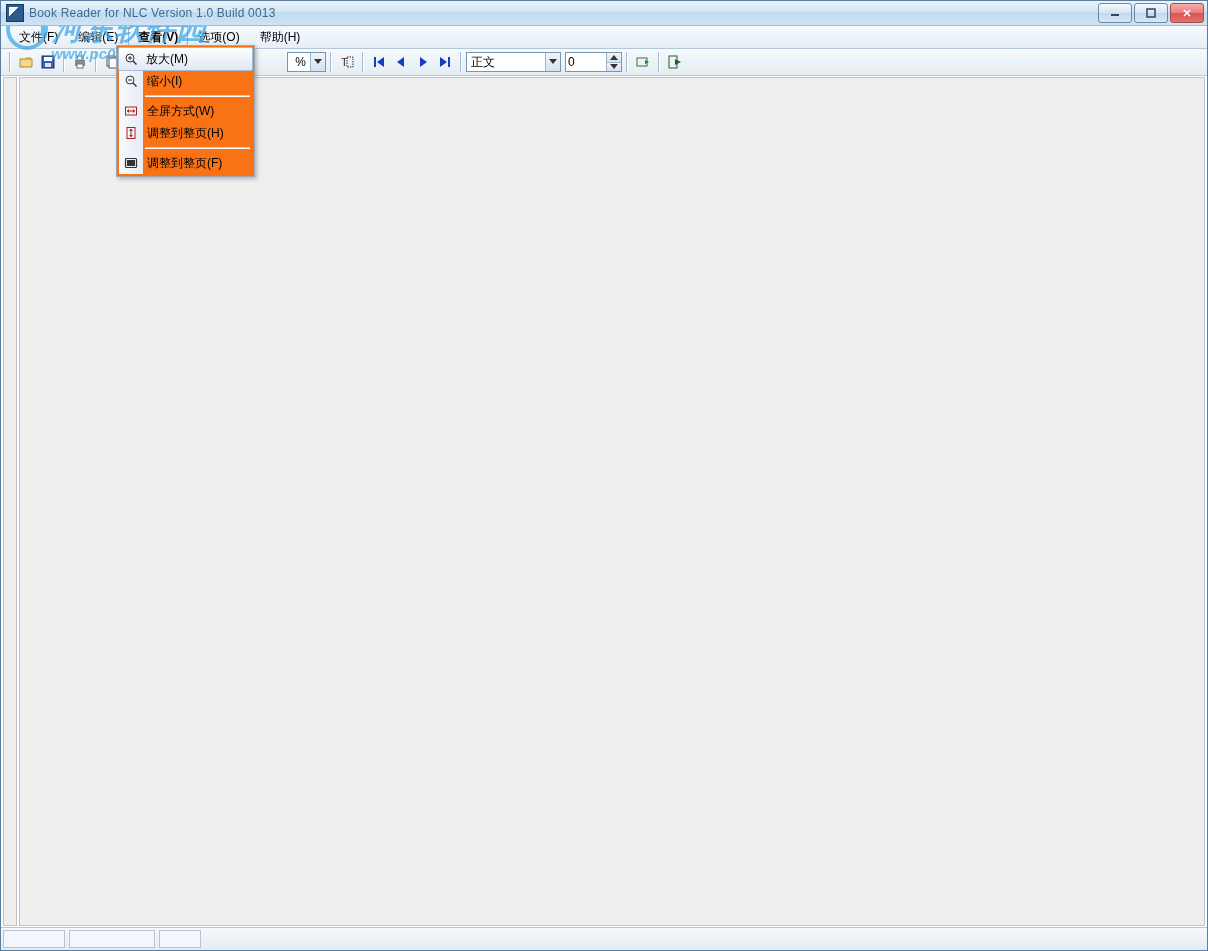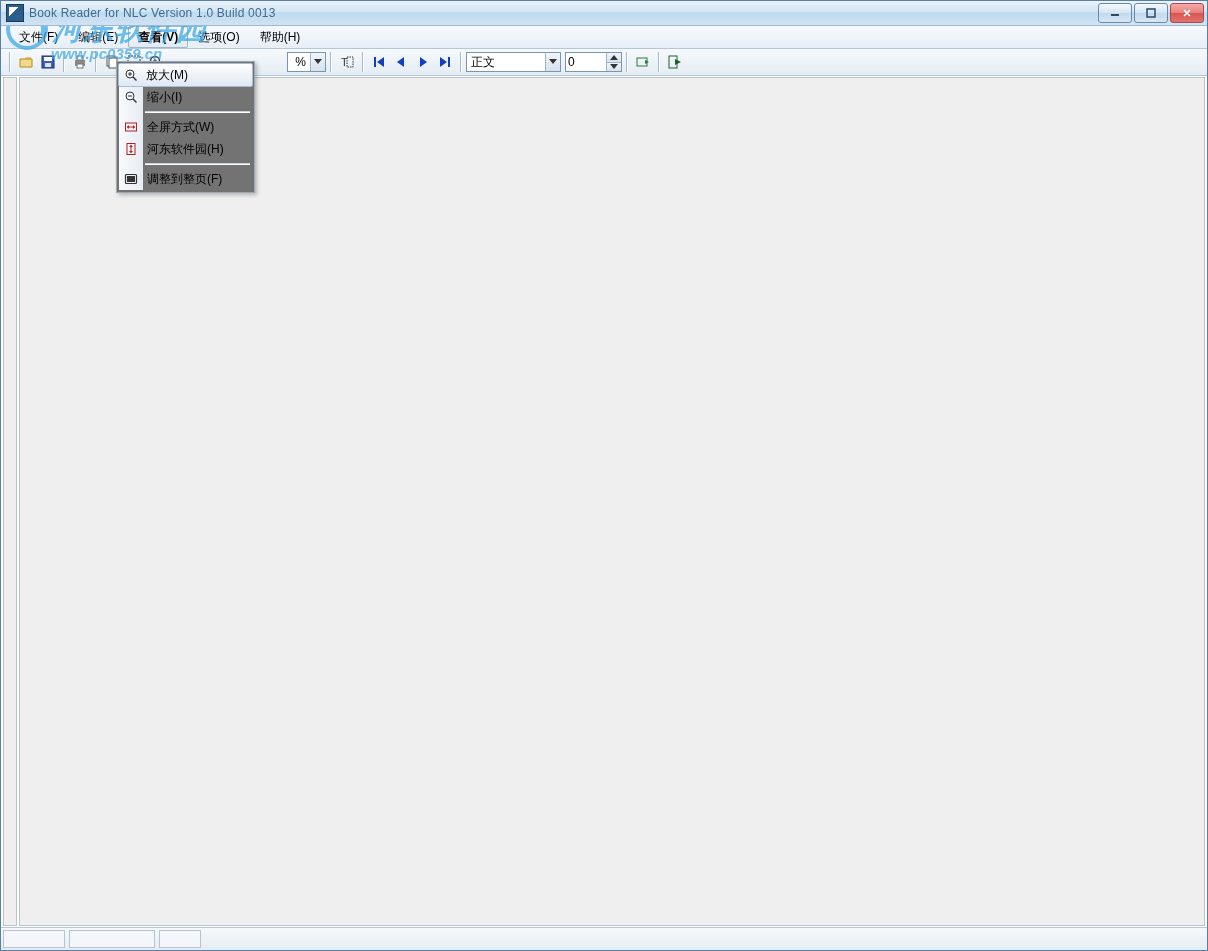--- a/index.html
+++ b/index.html
@@ -25,21 +25,21 @@
   .tb-dropdown{display:flex;align-items:center;border:1px solid #7a95af;background:#fff;height:18px;}
   .tb-dropdown .val{min-width:70px;padding:0 4px;font-size:12px;}
   .tb-dropdown .arrow{width:14px;height:18px;background:linear-gradient(to bottom,#f1f5fa,#d6e2ef);border-left:1px solid #9fb5cb;display:flex;align-items:center;justify-content:center;}
   .tb-dropdown .arrow svg{display:block;}
   .tb-spin{display:flex;align-items:center;border:1px solid #7a95af;background:#fff;height:18px;}
   .tb-spin input{border:none;width:36px;height:16px;font-size:12px;padding:0 2px;outline:none;}
   .tb-spin .spinbtns{width:14px;height:18px;display:flex;flex-direction:column;border-left:1px solid #9fb5cb;}
   .tb-spin .spinbtns div{flex:1;background:linear-gradient(to bottom,#f1f5fa,#d6e2ef);display:flex;align-items:center;justify-content:center;}
   .tb-spin .spinbtns div:first-child{border-bottom:1px solid #9fb5cb;}
   
-  .dropdown{position:absolute;left:115px;top:60px;width:133px;background:#737373;border:1px solid #9ea8b2;box-shadow:2px 2px 4px rgba(0,0,0,0.25);padding:2px;z-index:10;}
+  .dropdown{position:absolute;left:115px;top:44px;width:133px;background:#f97316;border:1px solid #9ea8b2;box-shadow:2px 2px 4px rgba(0,0,0,0.25);padding:2px;z-index:10;}
   .dropdown .iconcol{position:absolute;left:2px;top:2px;bottom:2px;width:24px;background:linear-gradient(to right,#f7f9fc,#e7edf4);}
   .drop-row{position:relative;height:22px;display:flex;align-items:center;padding-left:28px;}
   .drop-row.highlight{background:linear-gradient(to bottom,#fefefe,#dfe8f3);border:1px solid #a8bdd4;border-radius:2px;margin:-1px;padding-left:27px;height:22px;}
   .drop-row .ricon{position:absolute;left:4px;width:16px;height:16px;display:flex;align-items:center;justify-content:center;}
   .drop-sep{height:1px;background:#c9d2dc;margin:3px 2px 3px 26px;border-bottom:1px solid #fff;}
   
   .body-split{position:absolute;left:0;top:74px;right:0;bottom:22px;display:flex;}
   .side-panel{width:12px;border:1px solid #b9c4cf;background:#efefef;margin:2px 1px 2px 2px;}
   .main-panel{flex:1;border:1px solid #b9c4cf;background:#efefef;margin:2px 2px 2px 1px;}
   
@@ -259,21 +259,21 @@
     </div>
     <div class="drop-row">
       <span class="ricon">
         <svg width="14" height="14">
             <rect x="3" y="1.5" width="8" height="11" fill="none" stroke="#b02020"></rect>
             <line x1="7" y1="3" x2="7" y2="11" stroke="#b02020"></line>
             <polygon points="7,3 5,5 9,5" fill="#b02020"></polygon>
             <polygon points="7,11 5,9 9,9" fill="#b02020"></polygon>
           </svg>
       </span>
-      <span>河东软件园(H)</span>
+      <span>调整到整页(H)</span>
     </div>
     <div class="drop-sep"></div>
     <div class="drop-row">
       <span class="ricon">
         <svg width="14" height="14">
             <rect x="1.5" y="2.5" width="11" height="9" rx="1" fill="none" stroke="#333" stroke-width="1.2"></rect>
             <rect x="3" y="4" width="8" height="6" fill="#333"></rect>
           </svg>
       </span>
       <span>调整到整页(F)</span>

